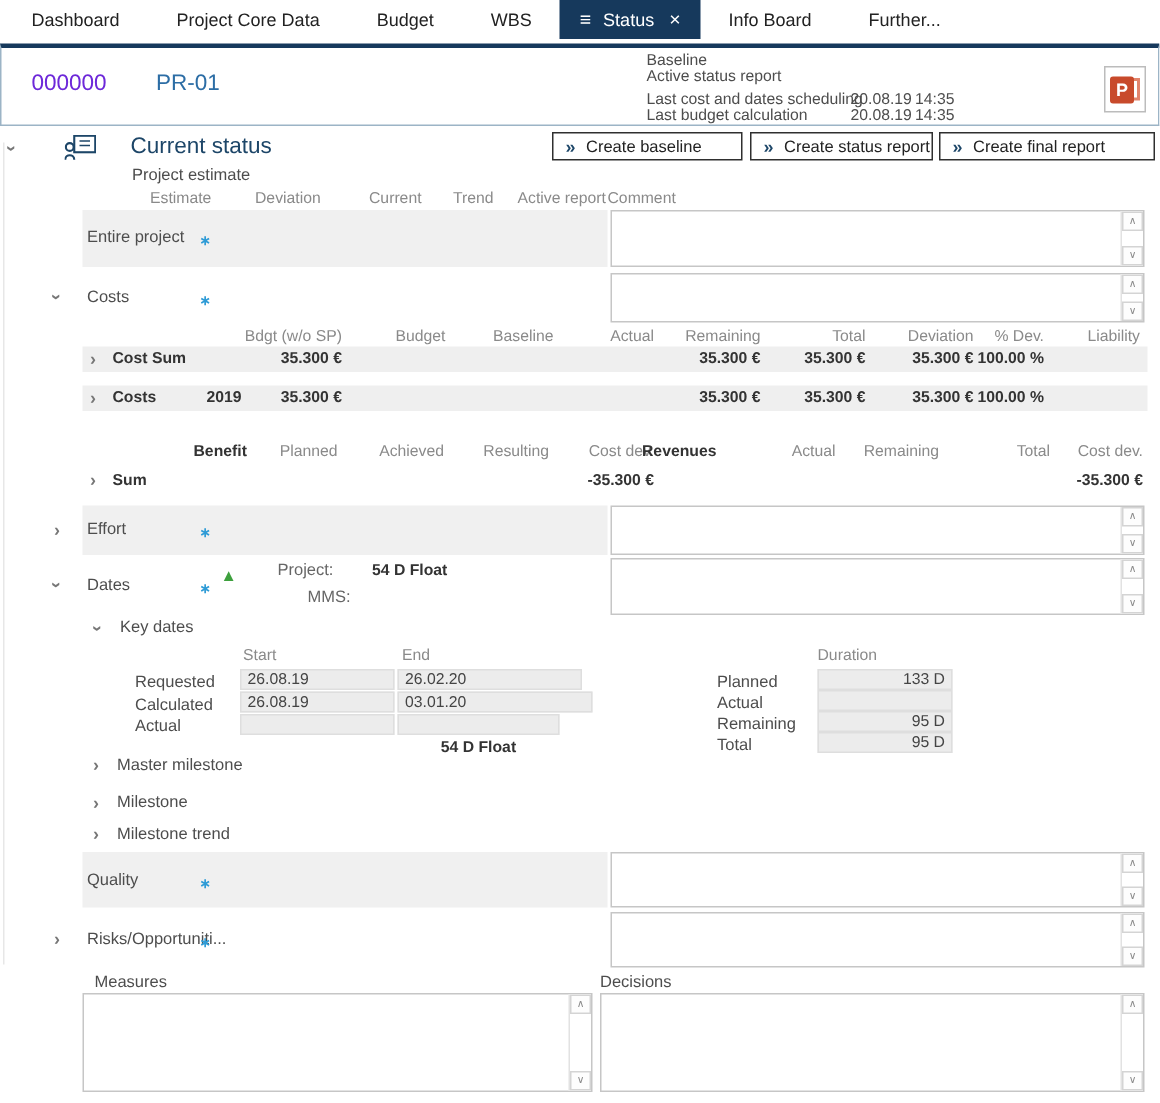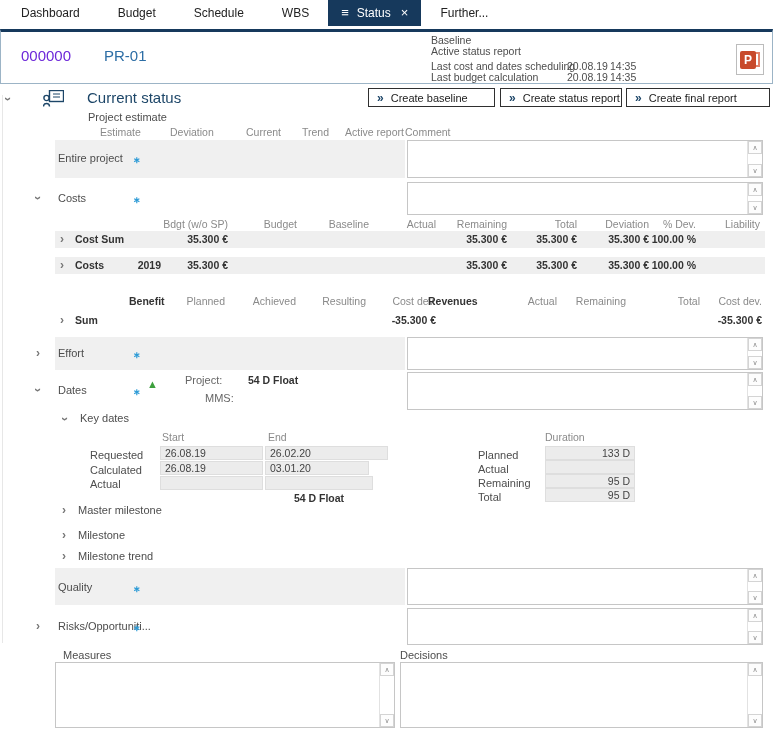--- a/index.html
+++ b/index.html
@@ -59,28 +59,29 @@
   .ppt-front { position:absolute; left:3px; top:6px; width:16px; height:18px; background:#c84a2b; color:#fff;
                font-weight:bold; font-size:12px; line-height:18px; text-align:center; border-radius:2px; }
 </style>
 </head>
 <body>
 
 <div class="stage">
 
   <div class="tabbar">
     <div class="tab">Dashboard</div>
+    <div class="tab">Project Core Data</div>
     <div class="tab">Budget</div>
-    <div class="tab">Schedule</div>
     <div class="tab">WBS</div>
     <div class="tab active">
       <span class="hamb">≡</span>
       <span>Status</span>
       <span class="closex">×</span>
     </div>
+    <div class="tab">Info Board</div>
     <div class="tab">Further...</div>
   </div>
 
   <div class="hpanel">
     <div class="abs" style="left:20px; top:15px; font-size:15px; color:#6d28d9;">000000</div>
     <div class="abs" style="left:103px; top:15px; font-size:15px; color:#2c6da5;">PR-01</div>
 
     <div class="abs info" style="left:430px; top:2px;">Baseline</div>
     <div class="abs info" style="left:430px; top:13px;">Active status report</div>
     <div class="abs info" style="left:430px; top:28px;">Last cost and dates scheduling</div>
@@ -226,21 +227,21 @@
   <div class="abs hdr" style="left:268px; top:431px;">End</div>
   <div class="abs hdr" style="left:545px; top:431px;">Duration</div>
 
   <div class="abs lbl" style="left:90px; top:449px;">Requested</div>
   <div class="abs lbl" style="left:90px; top:464px;text-align:right;">Calculated</div>
   <div class="abs lbl" style="left:90px; top:478px;">Actual</div>
 
   <div class="kcell" style="left:160px; top:446px; width:103px;">26.08.19</div>
   <div class="kcell" style="left:265px; top:446px; width:123px;">26.02.20</div>
   <div class="kcell" style="left:160px; top:461px; width:103px;">26.08.19</div>
-  <div class="kcell" style="left:265px; top:461px; width:104px;">03.01.20</div>
+  <div class="kcell" style="left:265px; top:461px; width:130px;">03.01.20</div>
   <div class="kcell" style="left:160px; top:476px; width:103px;"></div>
   <div class="kcell" style="left:265px; top:476px; width:108px;"></div>
   <div class="abs bold" style="left:265px; top:492px; width:108px; text-align:center; font-size:10.5px;">54 D Float</div>
 
   <div class="abs lbl" style="left:478px; top:449px;">Planned</div>
   <div class="abs lbl" style="left:478px; top:463px;">Actual</div>
   <div class="abs lbl" style="left:478px; top:477px;">Remaining</div>
   <div class="abs lbl" style="left:478px; top:491px;">Total</div>
 
   <div class="kcell r" style="left:545px; top:446px; width:90px;">133 D</div>

